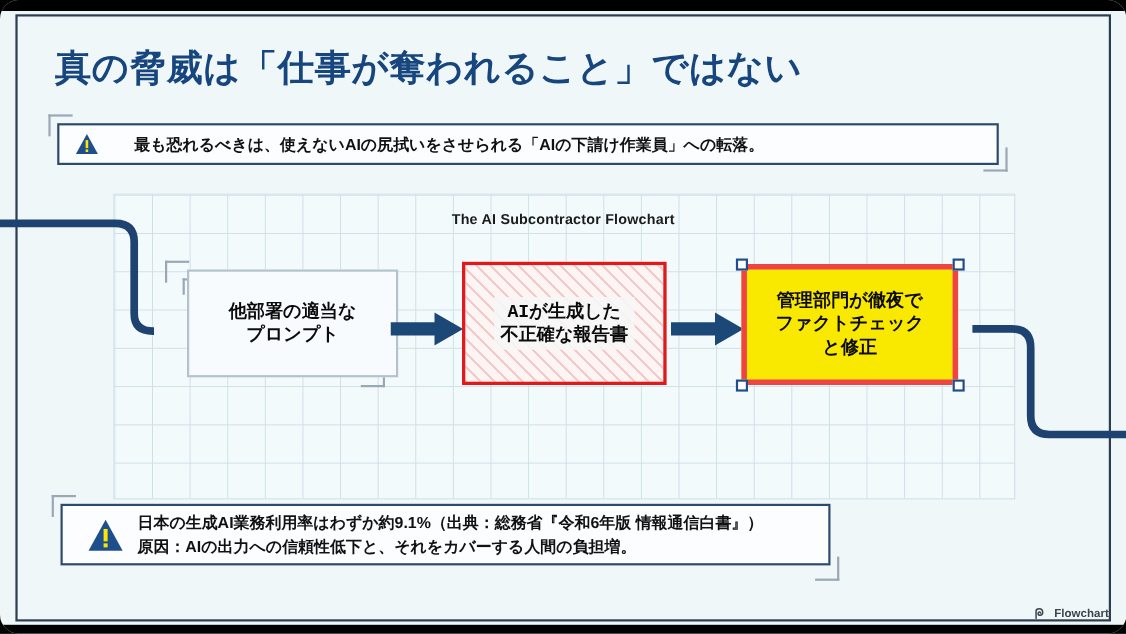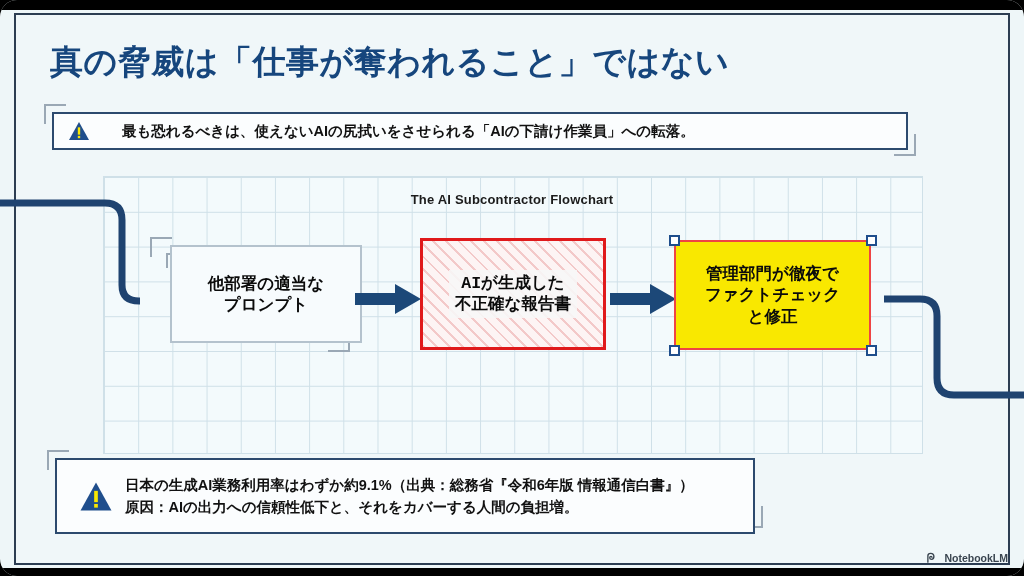--- a/index.html
+++ b/index.html
@@ -60,21 +60,21 @@
   .callout {
     position: absolute;
     background: #fbfdfe;
     border: 2px solid #2c4a6e;
     display: flex;
     align-items: center;
     gap: 12px;
     padding: 6px 14px;
   }
   .callout-top { left: 52px; top: 112px; width: 856px; height: 38px; }
-  .callout-bottom { left: 55px; top: 458px; width: 700px; height: 76px; padding-left: 22px; align-items: center; }
+  .callout-bottom { left: 55px; top: 458px; width: 700px; height: 56px; padding-left: 22px; align-items: center; }
 
   
   .bracket {
     position: absolute;
     border-color: #9aa8b5;
     border-style: solid;
     border-width: 0;
   }
   .bk-tl { border-left-width: 2px; border-top-width: 2px; }
   .bk-br { border-right-width: 2px; border-bottom-width: 2px; }
@@ -121,21 +121,21 @@
       45deg, #f3c9c9 0px, #f3c9c9 2px, #fdf4f4 2px, #fdf4f4 9px);
     font-size: 16.5px;
   }
   .node-2 .node-label {
     background: rgba(247,247,247,0.88);
     padding: 3px 6px;
     font-family: Liberation Mono, monospace;
   }
   .node-3 {
     left: 674px; top: 240px; width: 197px; height: 110px;
-    background: #f9e800; border: 2px solid #ef4444;
+    background: #f9e800; border: 5px solid #ef4444;
     font-size: 16.5px;
     text-align: center;
   }
   
   .handle {
     position: absolute; width: 11px; height: 11px;
     background: #ffffff; border: 2px solid #1f4e8c;
   }
 
   
@@ -239,16 +239,16 @@
     <div class="callout-text-lines">
       <div>日本の生成AI業務利用率はわずか約9.1%（出典：総務省『令和6年版 情報通信白書』）</div>
       <div>原因：AIの出力への信頼性低下と、それをカバーする人間の負担増。</div>
     </div>
   </div>
 
   <div class="watermark">
     <svg width="13" height="12" viewBox="0 0 14 13">
       <path d="M2 11 L2 4 Q2 1.5 5 1.5 Q8.5 1.5 8.5 5 Q8.5 8 6 8 Q4 8 4 6.2 Q4 4.8 5.4 4.8 Q6.4 4.8 6.4 5.8" fill="none" stroke="#3a4550" stroke-width="1.5" stroke-linecap="round"></path>
     </svg>
-    <span>NotebookLM</span>
+    <span>Flowchart</span>
   </div>
 
 </div>
 
 </body></html>

